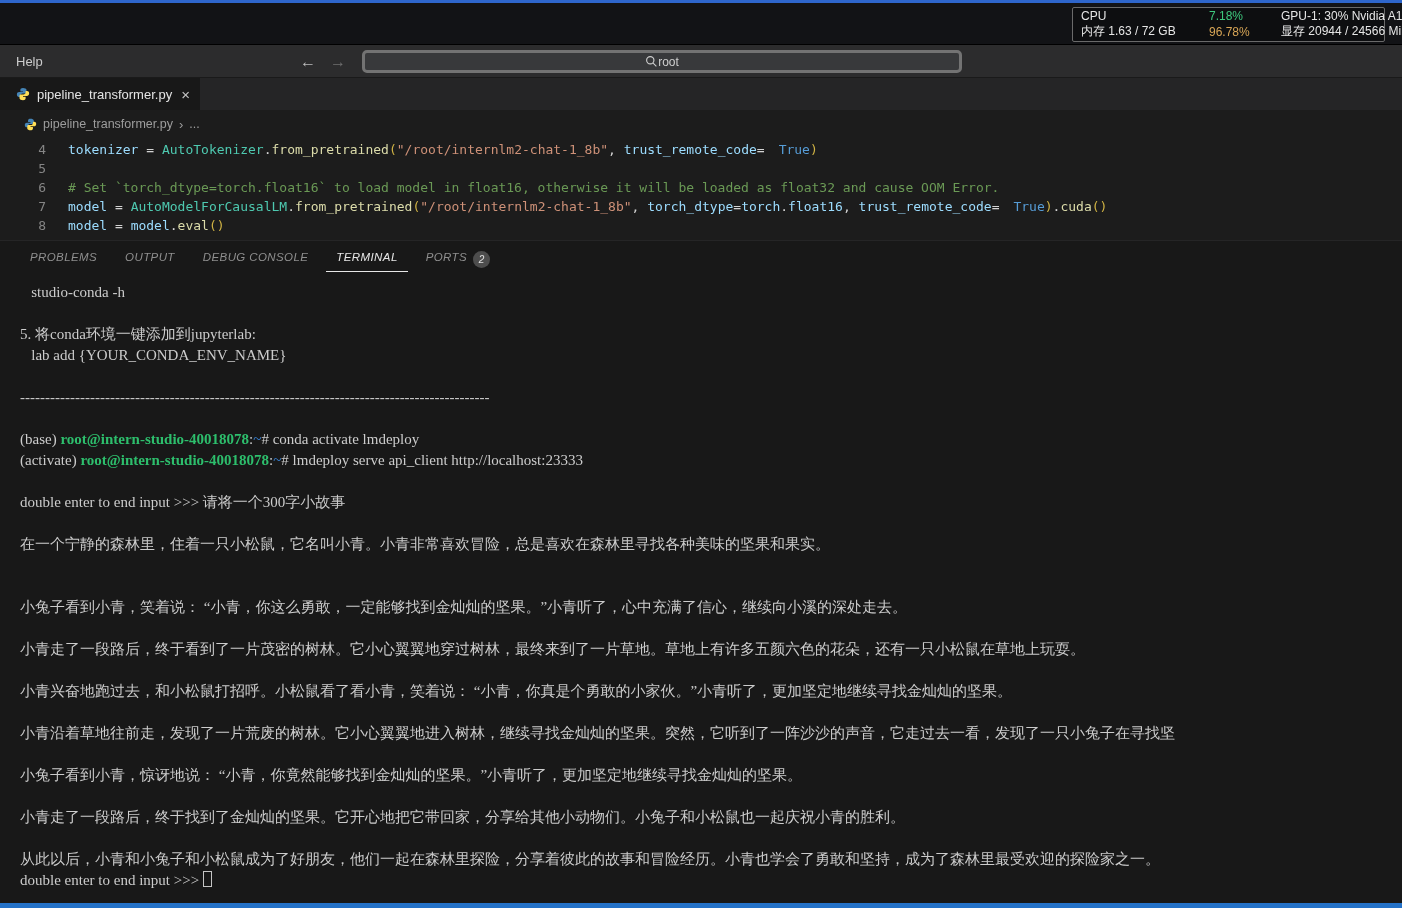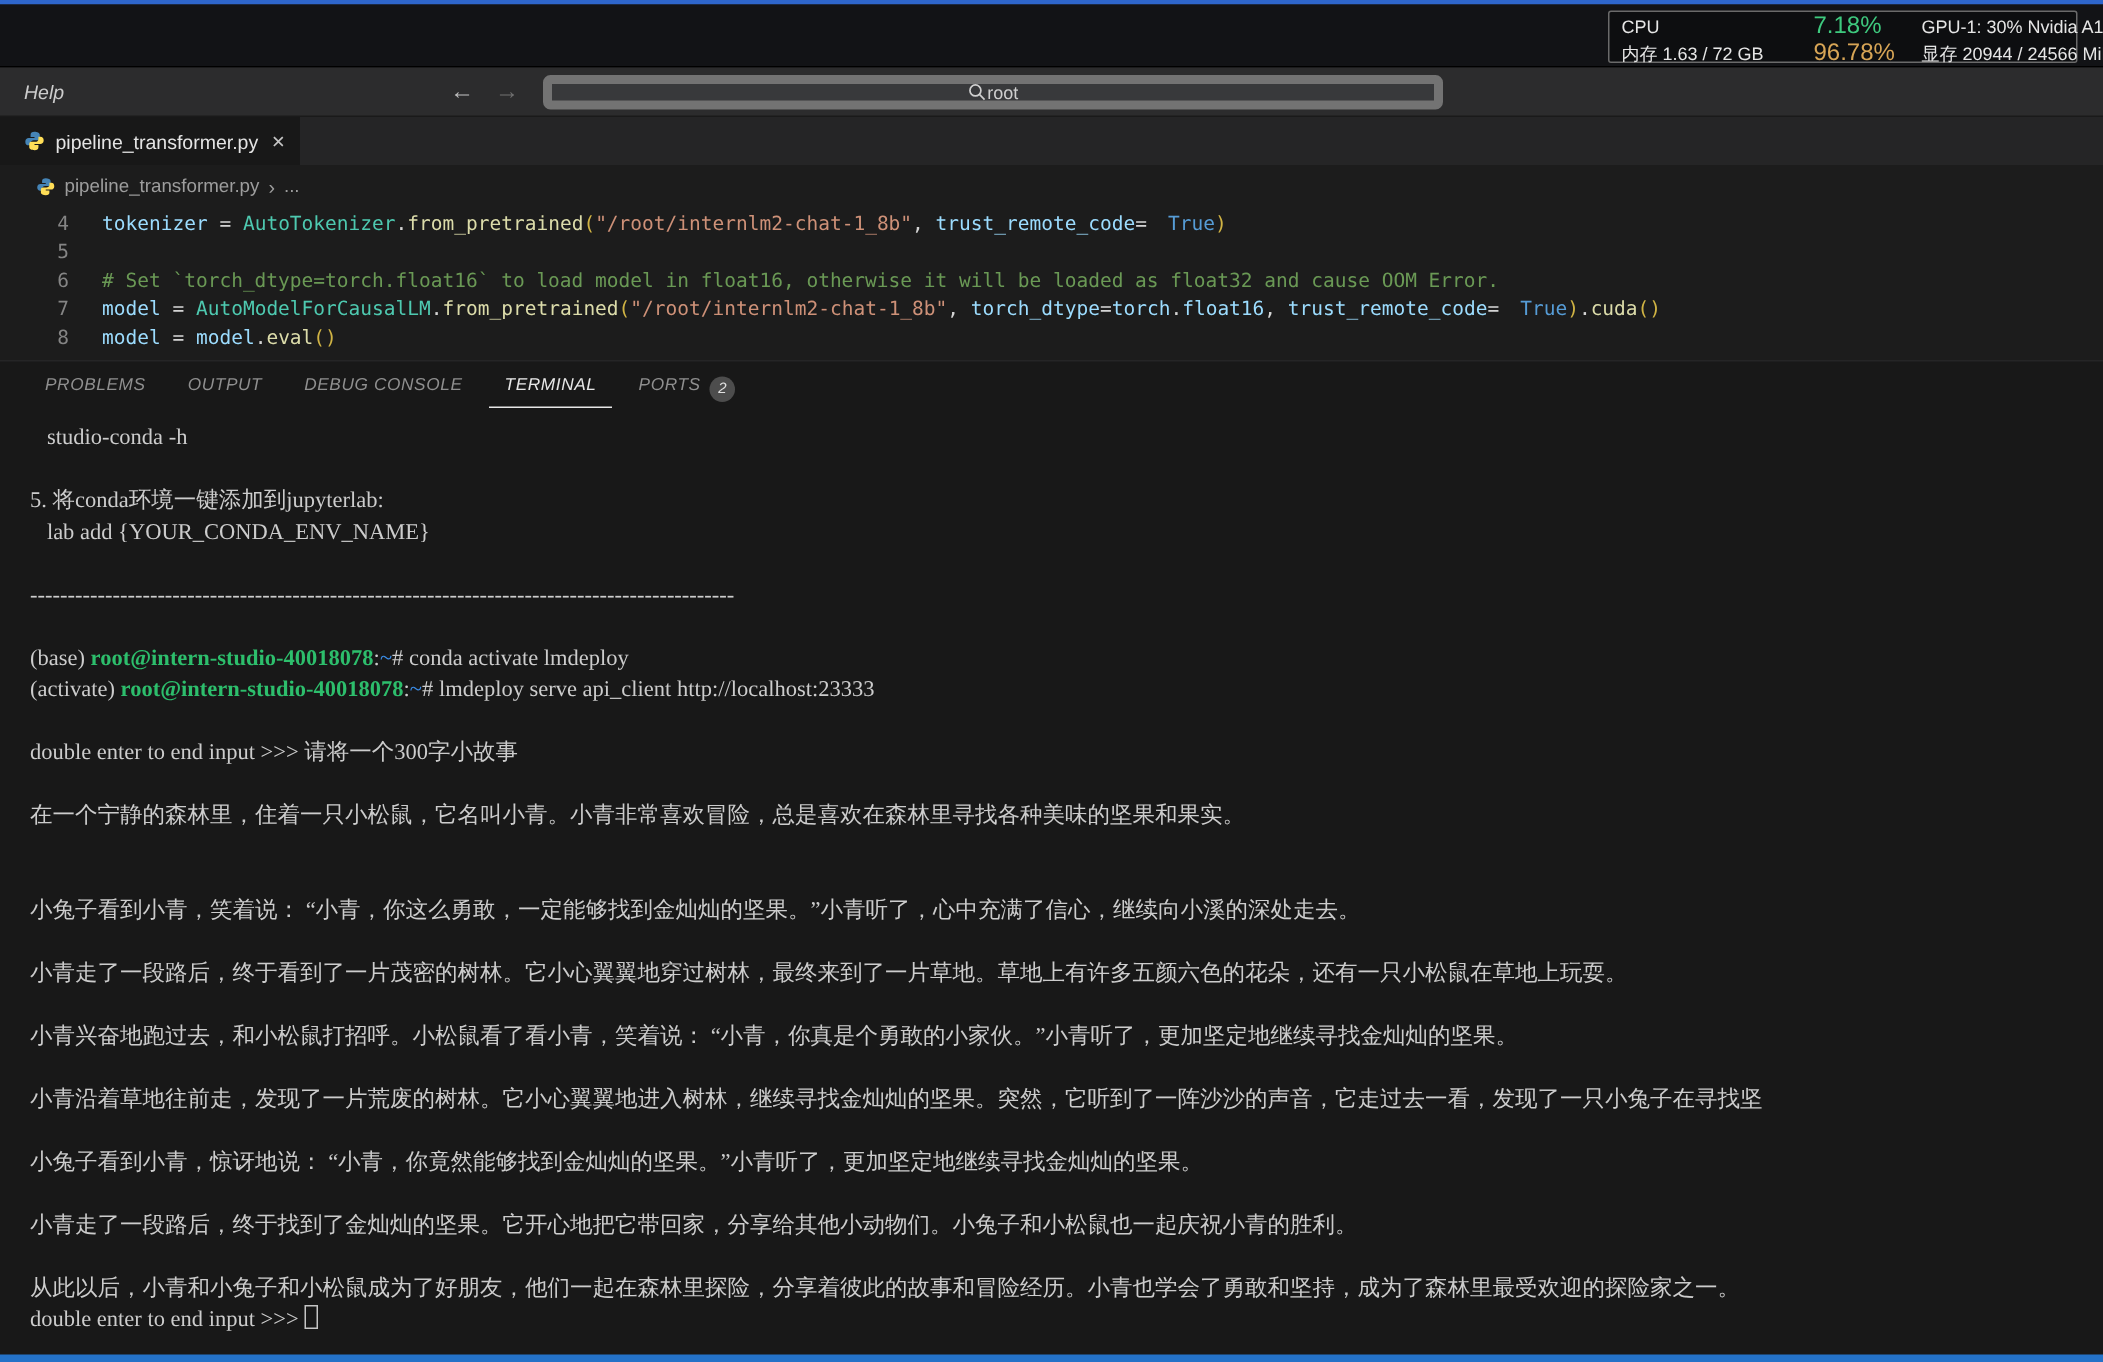--- a/index.html
+++ b/index.html
@@ -8,33 +8,33 @@
   .screen { width:1402px; height:908px; display:flex; flex-direction:column; position:relative; }
 
   
   .top-accent { height:3px; background:#2e66cc; }
   .topbar { height:42px; background:#121316; position:relative; border-bottom:1px solid #000; }
   .perf { position:absolute; right:17px; top:4px; width:313px; height:35px;
     background:#0d0e10; border:1px solid #6a6a6a; border-radius:2px;
     padding:1px 8px; display:flex; flex-direction:column; justify-content:space-evenly; }
   .prow { display:grid; grid-template-columns:128px 72px 152px auto; align-items:center; }
   .plabel { color:#e6e6e6; font-size:12px; white-space:nowrap; }
-  .pval { font-size:16px; white-space:nowrap; }
+  .pval { font-size:12px; white-space:nowrap; }
   .pval.green { color:#3ec97e; }
   .pval.orange { color:#d7a556; }
 
   
   .menubar { height:33px; background:#2c2c2d; position:relative; border-bottom:1px solid #1a1a1a; }
   .menu-item { position:absolute; left:8px; top:0; height:33px; display:flex; align-items:center;
-    padding:0 8px; color:#cccccc; font-size:13px; cursor:default;font-style:italic; }
+    padding:0 8px; color:#cccccc; font-size:13px; cursor:default; }
   .nav-arrows { position:absolute; left:300px; top:0; height:33px; display:flex; align-items:center; gap:14px; }
   .arrow { font-size:16px; }
   .arrow.back { color:#bdbdbd; } .arrow.fwd { color:#6f6f6f; }
   .searchbox { position:absolute; left:362px; top:5px; width:600px; height:23px;
-    background:#38393b; border:6px solid #737373; border-radius:5px;
+    background:#38393b; border:3px solid #737373; border-radius:5px;
     display:flex; align-items:center; justify-content:center; gap:0; color:#cfcfcf; font-size:12px; }
   .searchbox svg { display:block; }
 
   
   .tabbar { height:32px; background:#252526; display:flex; }
   .tab { width:200px; background:#181818; display:flex; align-items:center; gap:7px;
     padding:0 10px 0 16px; color:#e4e4e4; font-size:13px; position:relative; }
   .tab-close { color:#c5c5c5; font-size:15px; margin-left:auto; line-height:1; }
 
   

